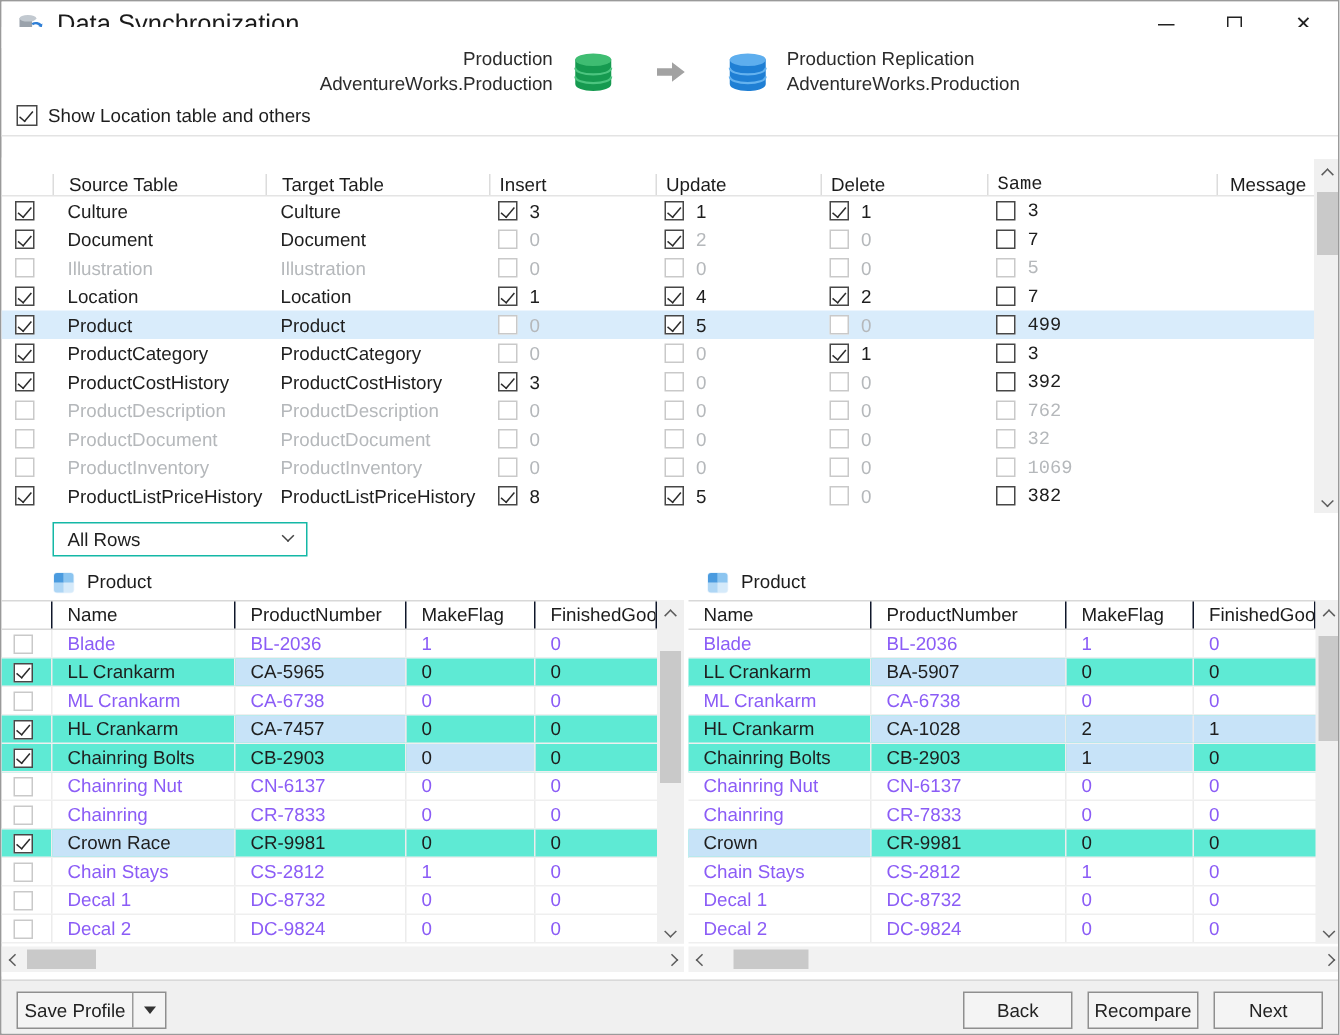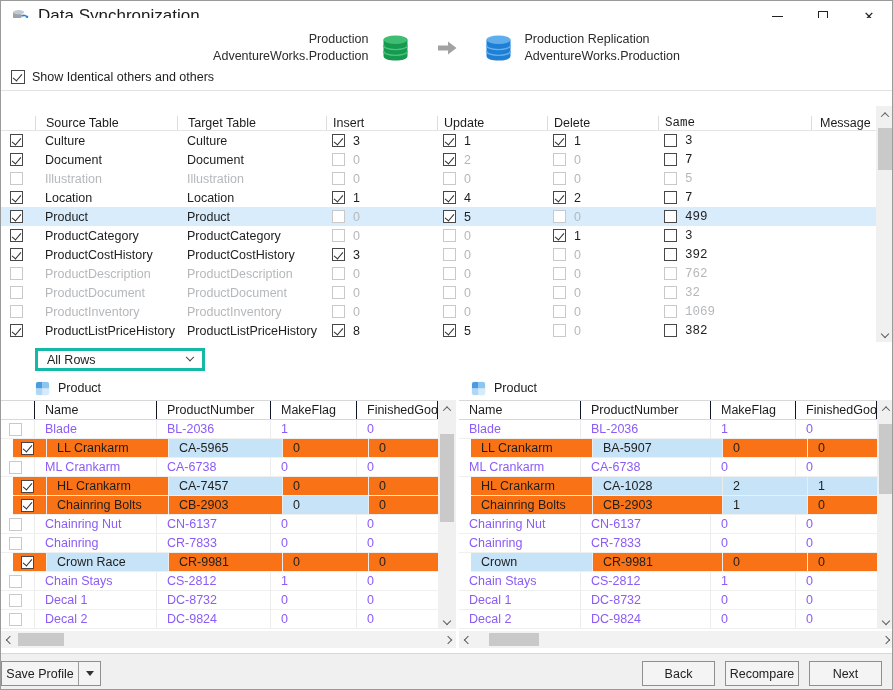--- a/index.html
+++ b/index.html
@@ -62,47 +62,47 @@
   .vsb .thumb { position:absolute; left:2px; width:14px; background:#c9c9c9; }
   .hsb .thumb { position:absolute; top:2px; height:13px; background:#c9c9c9; }
   .chev { width:6px; height:6px; border-right:1.4px solid #5c5c5c; border-bottom:1.4px solid #5c5c5c; display:inline-block; }
   .chev.up { transform:rotate(-135deg) translate(-1px,-1px); }
   .chev.down { transform:rotate(45deg); }
   .chev.left { transform:rotate(135deg); }
   .chev.right { transform:rotate(-45deg); }
   
   .filter-bar { position:absolute; left:0; top:341px; width:100%; height:34px; background:#fff; }
   .combo { position:absolute; left:34px; top:6px; width:170px; height:23px; background:#fff;
-    border:3px solid #14b8a6; display:flex; align-items:center; padding:0 9px; }
+    border:1px solid #14b8a6; display:flex; align-items:center; padding:0 9px; }
   .combo .chev { border-color:#444; margin-left:auto; transform:rotate(45deg) translate(-2px,-2px); }
   
   .panel { position:absolute; top:375px; height:275px; background:#fff; }
   .panel-label { height:24px; display:flex; align-items:center; gap:8px; font-size:12.5px; color:#1c1c1c; }
   .dg-head { display:flex; height:20px; border-top:1px solid #d8d8d8; border-bottom:1px solid #d8d8d8; }
   .dg-head .h { display:flex; align-items:center; border-right:1px solid #0f172a; color:#1c1c1c; overflow:hidden; white-space:nowrap; padding-left:10px; }
   .dg-row { display:flex; height:19px; border-bottom:1px solid #efefef; }
-  .dg-row.rhl { background:#f97316;margin-left:12px; }
+  .dg-row.rhl { background:#5eead4; }
   .dg-row.dimrow { color:#8b5cf6; }
   .dc { display:flex; align-items:center; border-right:1px solid #ececec; overflow:hidden; white-space:nowrap; padding-left:10px; height:100%; }
   .dc.chl { background:#c7e3f8; }
   .dc.c-cbcol { padding-left:8px; }
   .lc-cb   { width:34px; }
   .lc-name { width:122px; }
   .lc-pn   { width:114px; }
   .lc-mf   { width:86px; }
   .lc-fg   { flex:1; }
   .rc-name { width:122px; }
   .rc-pn   { width:130px; }
   .rc-mf   { width:85px; }
   .rc-fg   { flex:1; }
   
   .footer { position:absolute; left:0; top:652px; width:100%; height:38px; background:#f0f0f0; border-top:1px solid #d9d9d9; }
   .btn { position:absolute; top:7px; height:25px; background:#f4f4f4; border:1px solid #8f8f8f;
     display:flex; align-items:center; justify-content:center; font-size:12.5px; color:#222; }
-  .split { left:0; width:100px; display:flex; padding:0; }
+  .split { left:10px; width:100px; display:flex; padding:0; }
   .split .main { flex:1; display:flex; align-items:center; justify-content:center; height:100%; }
   .split .arrow { width:22px; height:100%; border-left:1px solid #9b9b9b; display:flex; align-items:center; justify-content:center; }
   .tri-down { width:0; height:0; border-left:4px solid transparent; border-right:4px solid transparent; border-top:5px solid #333; }
   .bottom-strip { position:absolute; left:0; top:647px; width:100%; height:5px; background:#fff; }
 </style>
 </head>
 <body>
 
 <div id="win">
 
@@ -150,21 +150,21 @@
         <path d="M2.5 16 c0 2.7 5.4 4.4 12 4.4 s12-1.7 12-4.4" stroke="#64b2ef" stroke-width="1.4" fill="none"></path>
         <ellipse cx="14.5" cy="4.8" rx="12" ry="4.2" fill="#5eaeee"></ellipse>
       </svg>
       <div class="conn-text tgt">
         <div>Production Replication</div>
         <div>AdventureWorks.Production</div>
       </div>
     </div>
     <div class="show-identical">
       <span class="cb big ck"></span>
-      <span>Show Identical others and others</span>
+      <span>Show Location table and others</span>
     </div>
   </div>
 
   <div class="main-grid">
     <div class="mg-head">
         <div class="h c-cb"></div>
         <div class="h c-src">Source Table</div>
         <div class="h c-tgt">Target Table</div>
         <div class="h c-ins">Insert</div>
         <div class="h c-upd">Update</div>

